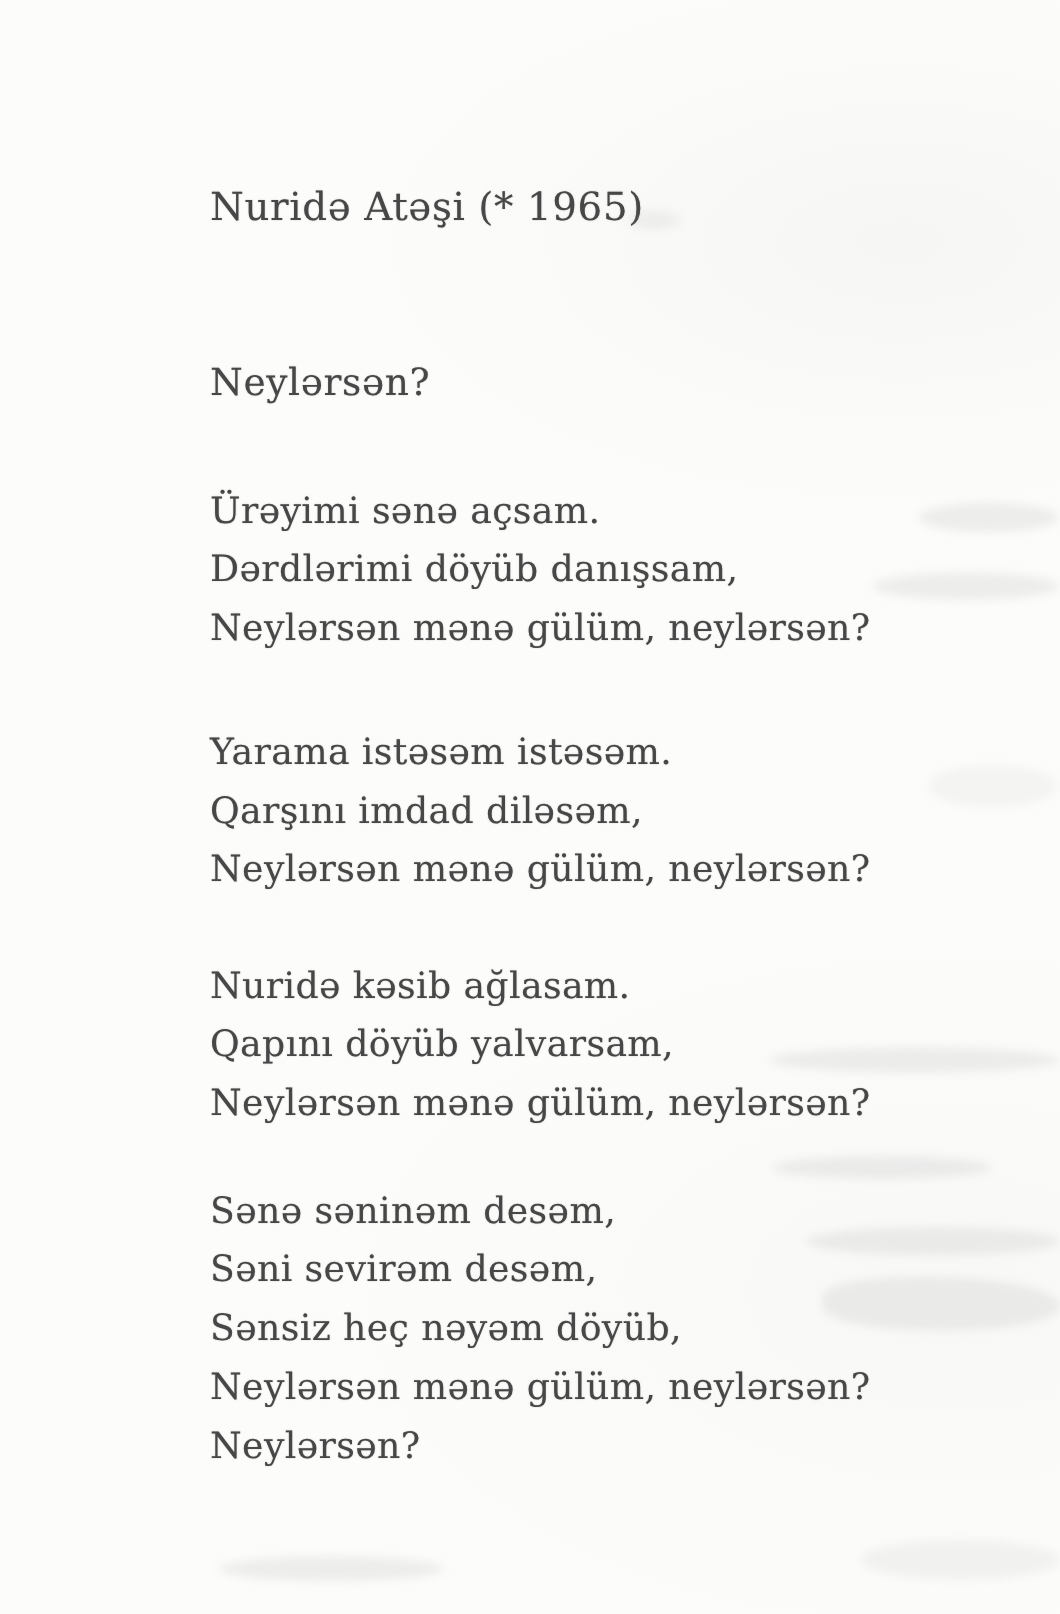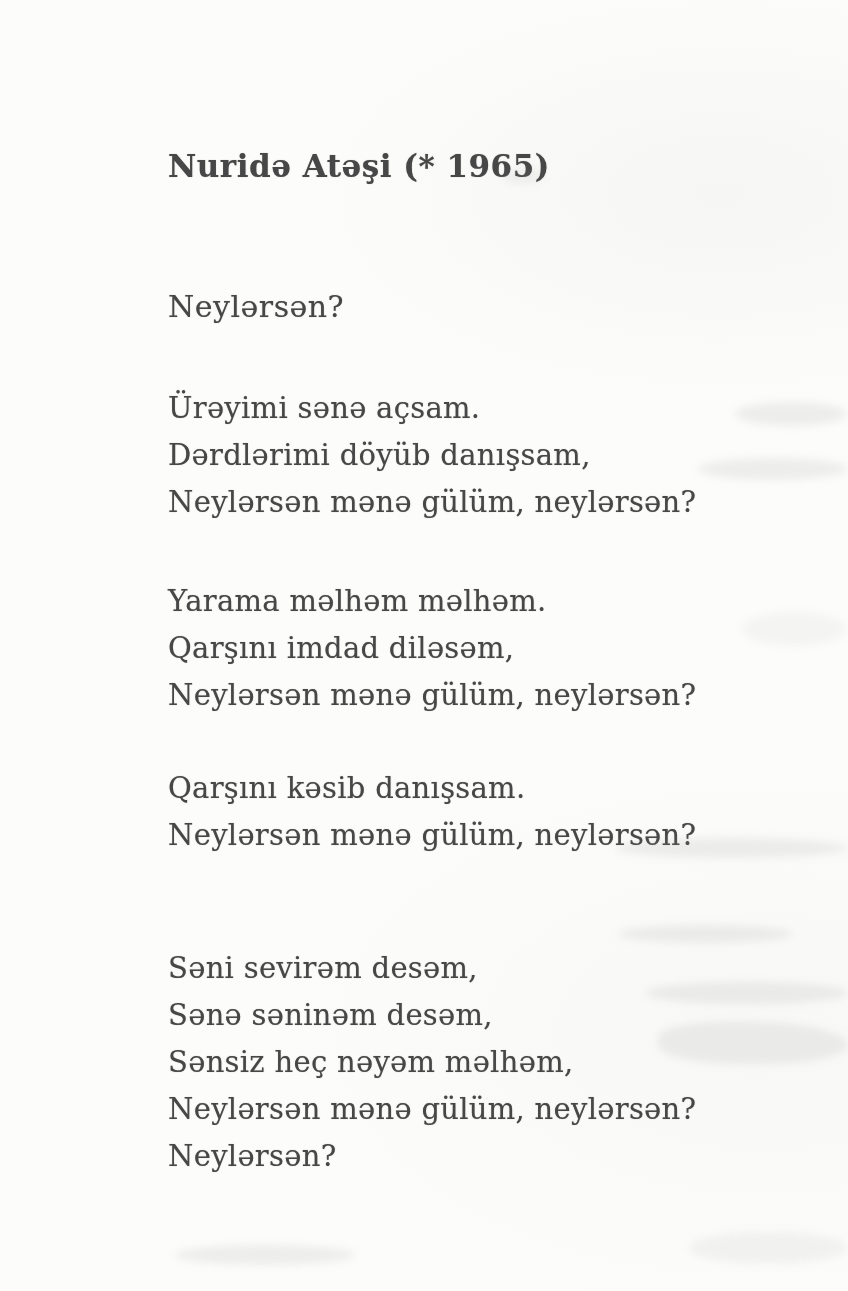--- a/index.html
+++ b/index.html
@@ -27,21 +27,21 @@
     text-shadow: 0 0 1px rgba(100,100,100,0.55);
     -webkit-font-smoothing: antialiased;
   }
   .author-heading {
     position: absolute;
     left: 168px;
     top: 148px;
     font-size: 31px;
     letter-spacing: 0.5px;
     margin: 0;
-    font-weight: bold;
+    font-weight: normal;
     white-space: nowrap;
   }
   .poem-title {
     position: absolute;
     left: 168px;
     top: 289px;
     font-size: 30px;
     letter-spacing: 0.5px;
     margin: 0;
     font-weight: normal;
@@ -88,34 +88,35 @@
 
   <h2 class="poem-title scan-text">Neylərsən?</h2>
 
   <div class="stanza stanza-1 scan-text">
     <p>Ürəyimi sənə açsam.</p>
     <p>Dərdlərimi döyüb danışsam,</p>
     <p>Neylərsən mənə gülüm, neylərsən?</p>
   </div>
 
   <div class="stanza stanza-2 scan-text">
-    <p>Yarama məlhəm məlhəm.</p>
+    <p>Yarama istəsəm istəsəm.</p>
     <p>Qarşını imdad diləsəm,</p>
     <p>Neylərsən mənə gülüm, neylərsən?</p>
   </div>
 
   <div class="stanza stanza-3 scan-text">
-    <p>Qarşını kəsib danışsam.</p>
+    <p>Nuridə kəsib ağlasam.</p>
+    <p>Qapını döyüb yalvarsam,</p>
     <p>Neylərsən mənə gülüm, neylərsən?</p>
   </div>
 
   <div class="stanza stanza-4 scan-text">
+    <p>Sənə səninəm desəm,</p>
     <p>Səni sevirəm desəm,</p>
-    <p>Sənə səninəm desəm,</p>
-    <p>Sənsiz heç nəyəm məlhəm,</p>
+    <p>Sənsiz heç nəyəm döyüb,</p>
     <p>Neylərsən mənə gülüm, neylərsən?</p>
     <p>Neylərsən?</p>
   </div>
 
   <div class="smudge s1"></div>
   <div class="smudge s2"></div>
   <div class="smudge s3"></div>
   <div class="smudge s4"></div>
   <div class="smudge s5"></div>
   <div class="smudge s6"></div>

